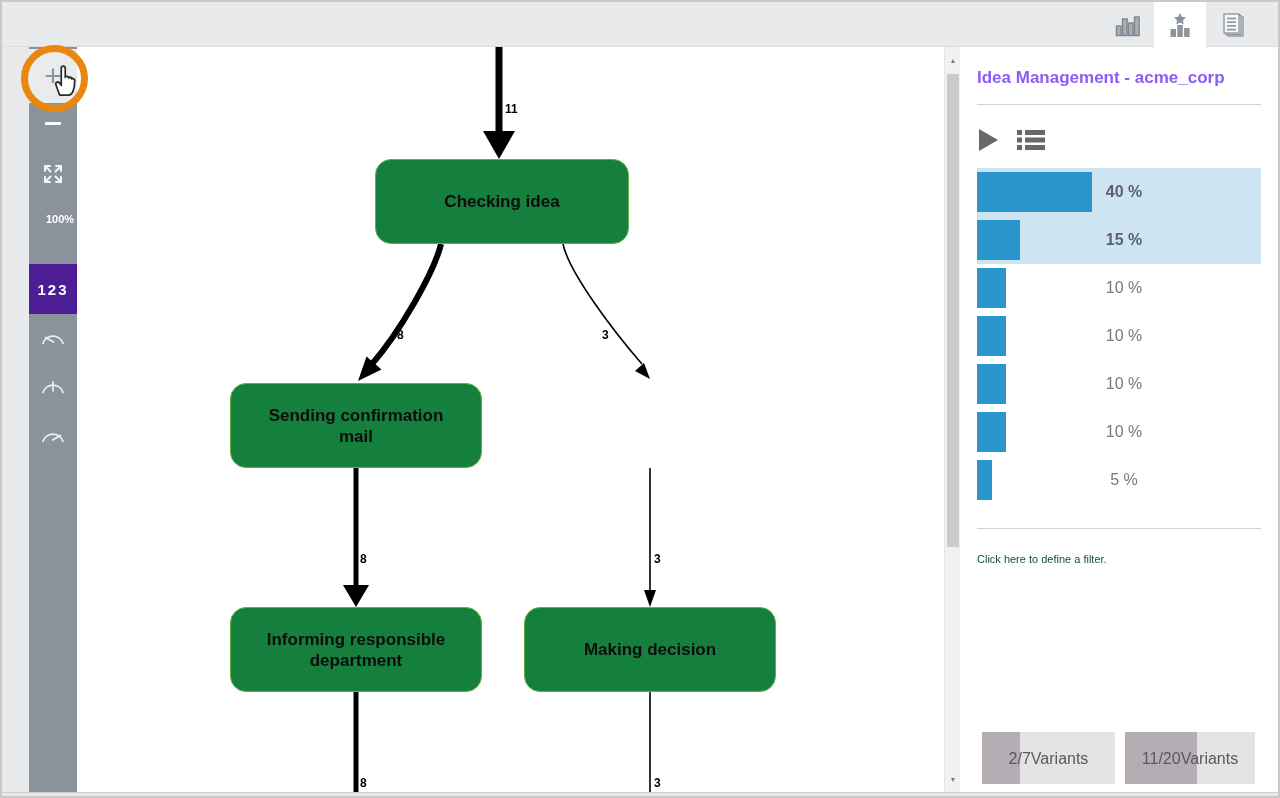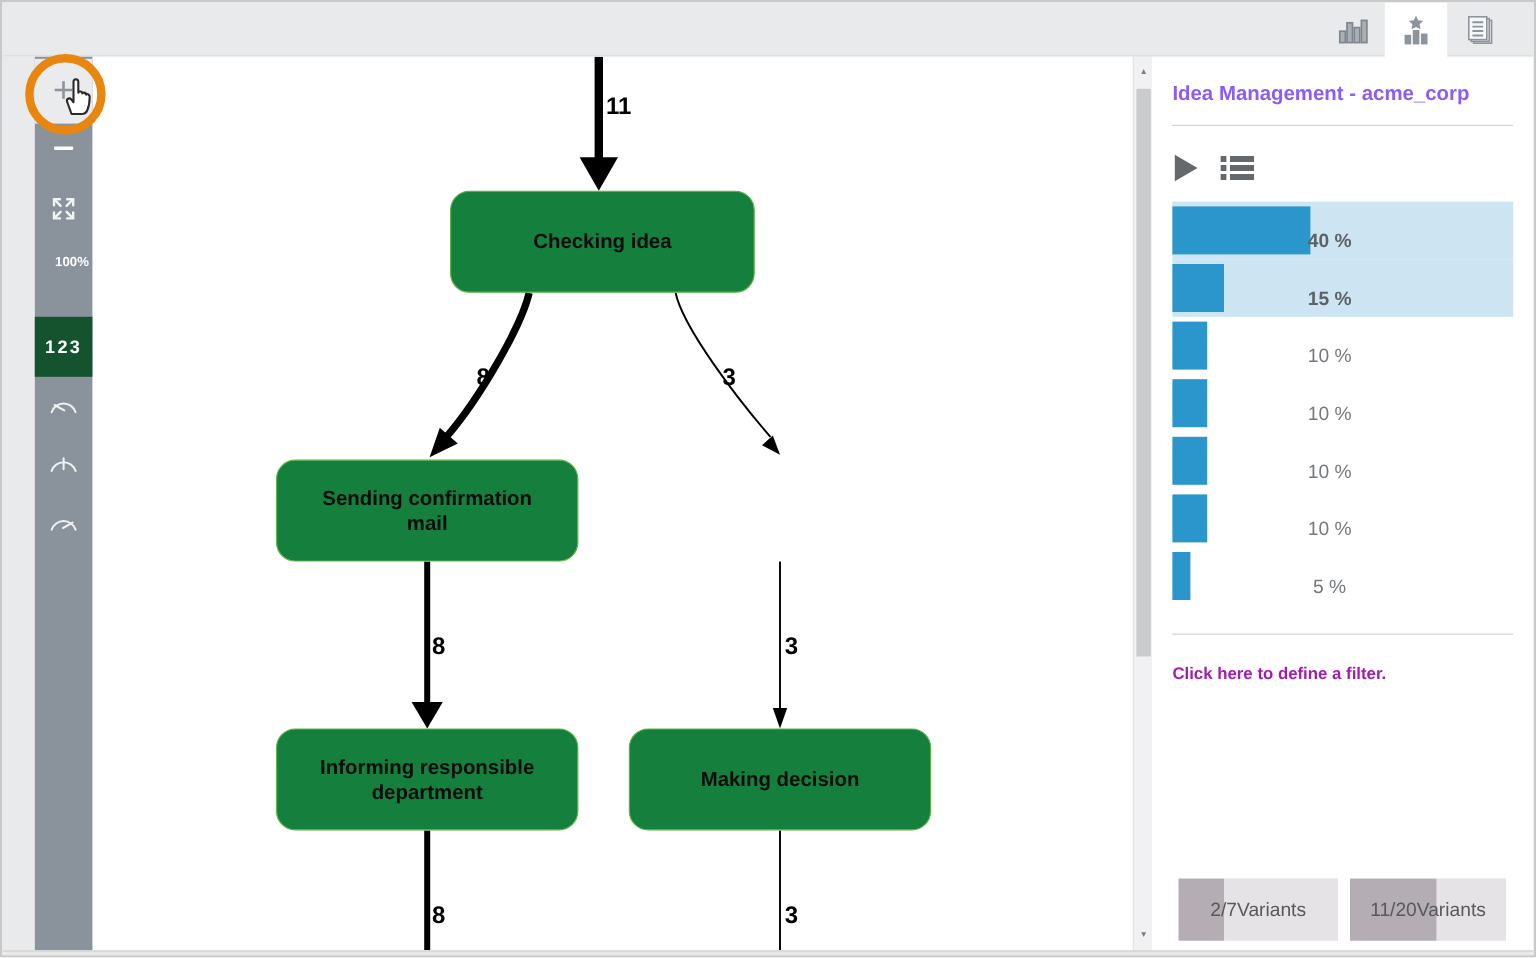--- a/index.html
+++ b/index.html
@@ -15,55 +15,55 @@
 
   
   .left-gutter { position:absolute; left:0; top:45px; width:27px; height:745px; background:#e9eaec; }
   .toolbar { position:absolute; left:27px; top:45px; width:48px; height:745px; background:#8a929c; z-index:2; }
   .tbtn { position:absolute; left:0; width:48px; display:flex; align-items:center; justify-content:center; cursor:pointer; color:#fff; }
   .tbtn.plus { top:2px; height:54px; background:#e9ebed; color:#8d939b; font-size:30px; font-weight:400; line-height:1; }
   .tbtn.minus { top:62px; height:28px; }
   .minus-bar { width:16px; height:3px; background:#fff; border-radius:1px; }
   .tbtn.fit { top:112px; height:30px; }
   .zoom-level { position:absolute; left:0; top:166px; width:62px; text-align:center; color:#fff; font-size:11px; font-weight:bold; }
-  .tbtn.numbers { top:217px; height:50px; background:#14532d; font-size:15px; font-weight:bold; letter-spacing:2px; }
+  .tbtn.numbers { top:217px; height:50px; background:#4c1d95; font-size:15px; font-weight:bold; letter-spacing:2px; }
   .tbtn.gauge1 { top:272px; height:36px; }
   .tbtn.gauge2 { top:321px; height:36px; }
   .tbtn.gauge3 { top:370px; height:36px; }
 
   
   .canvas { position:absolute; left:75px; top:45px; width:867px; height:745px; background:#fff; overflow:hidden; }
   .edges { position:absolute; left:0; top:0; }
   .node { position:absolute; width:252px; height:85px; background:#15803d; border:1px solid #62b148; border-radius:16px;
           display:flex; align-items:center; justify-content:center; text-align:center;
           font-size:17px; font-weight:bold; color:#0c0c0c; line-height:21px; padding:0 20px; cursor:pointer; }
-  .edge-label { position:absolute; font-size:20px; font-weight:bold; color:#000; }
+  .edge-label { position:absolute; font-size:12px; font-weight:bold; color:#000;margin-top:24px; }
 
   
   .vscroll { position:absolute; left:942px; top:45px; width:16px; height:745px; background:#f1f1f3; border-left:1px solid #e4e4e4; }
   .vscroll .btn { position:absolute; left:0; width:16px; height:22px; display:flex; align-items:center; justify-content:center;
                   color:#7b7f83; font-size:7px; cursor:pointer; }
   .vscroll .btn.up { top:2px; } .vscroll .btn.down { bottom:2px; }
   .vscroll .thumb { position:absolute; left:2px; top:27px; width:12px; height:473px; background:#c9cbcd; cursor:pointer; }
 
   
   .panel { position:absolute; left:958px; top:45px; width:318px; height:745px; background:#fff; padding:0 17px; }
   .panel-title { margin-top:21px; font-size:17px; font-weight:bold; color:#8b5cf6; }
   .divider { height:1px; background:#d3d3d3; margin-top:16px; }
   .icon-row { margin-top:22px; display:flex; align-items:center; gap:18px; height:26px; }
   .icon-btn { cursor:pointer; display:flex; align-items:center; }
   .variant-list { margin-top:15px; }
   .vrow { position:relative; height:48px; cursor:pointer; }
   .vrow.selected { background:#cde5f2; }
   .vbar { position:absolute; left:0; top:4px; height:40px; background:#2b96cb; }
-  .vlabel { position:absolute; left:96px; top:0; width:70px; height:48px; line-height:48px; text-align:center;
-            font-size:16px; color:#75797d;margin-top:10px; }
+  .vlabel { position:absolute; left:112px; top:0; width:70px; height:48px; line-height:48px; text-align:center;
+            font-size:16px; color:#75797d; }
   .vrow.selected .vlabel { font-weight:bold; color:#5d6267; }
   .divider2 { height:1px; background:#d3d3d3; margin-top:24px; }
-  .filter-hint { margin-top:24px; font-size:14px; color:#a21caf; cursor:pointer;font-weight:bold; }
+  .filter-hint { margin-top:24px; font-size:11px; color:#14532d; cursor:pointer; }
   .stats { position:absolute; left:22px; top:685px; display:flex; gap:10px; }
   .stat { position:relative; height:52px; background:#e5e3e5; overflow:hidden; cursor:pointer; }
   .stat .fill { position:absolute; left:0; top:0; bottom:0; background:#b4adb4; }
   .stat .txt { position:relative; z-index:1; width:100%; height:100%; display:flex; 
                align-items:center; justify-content:center; font-size:16px; color:#58595b; line-height:19px; }
   .stat.variants { width:133px; } .stat.instances { width:130px;text-align:center; }
 
   
   .bottom-strip { position:absolute; left:0; top:790px; width:1276px; height:8px; background:#e9e9e9; border-top:1px solid #cfcfcf; z-index:6; }
 

